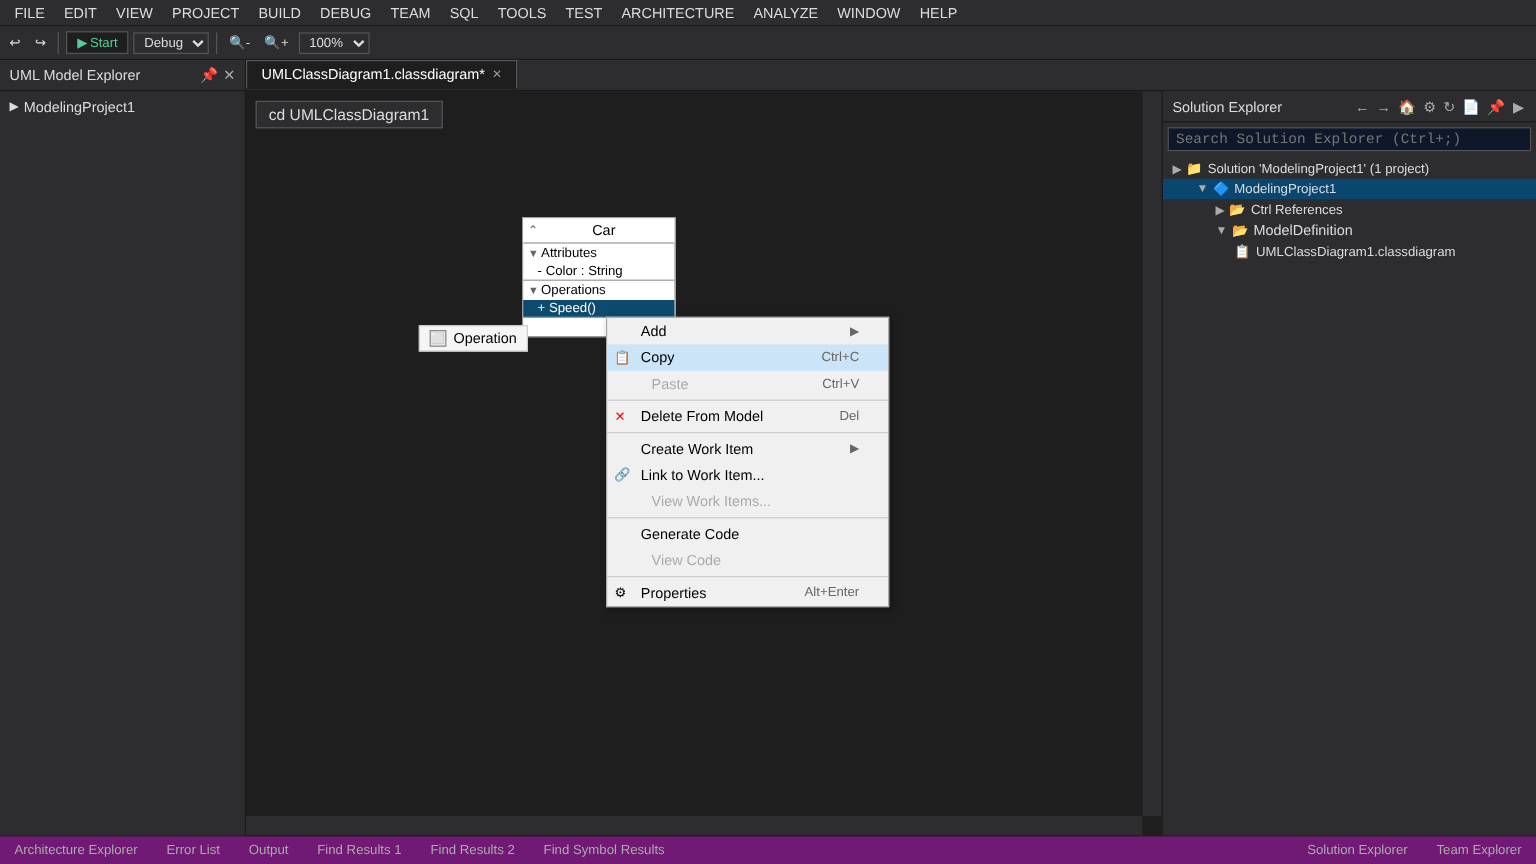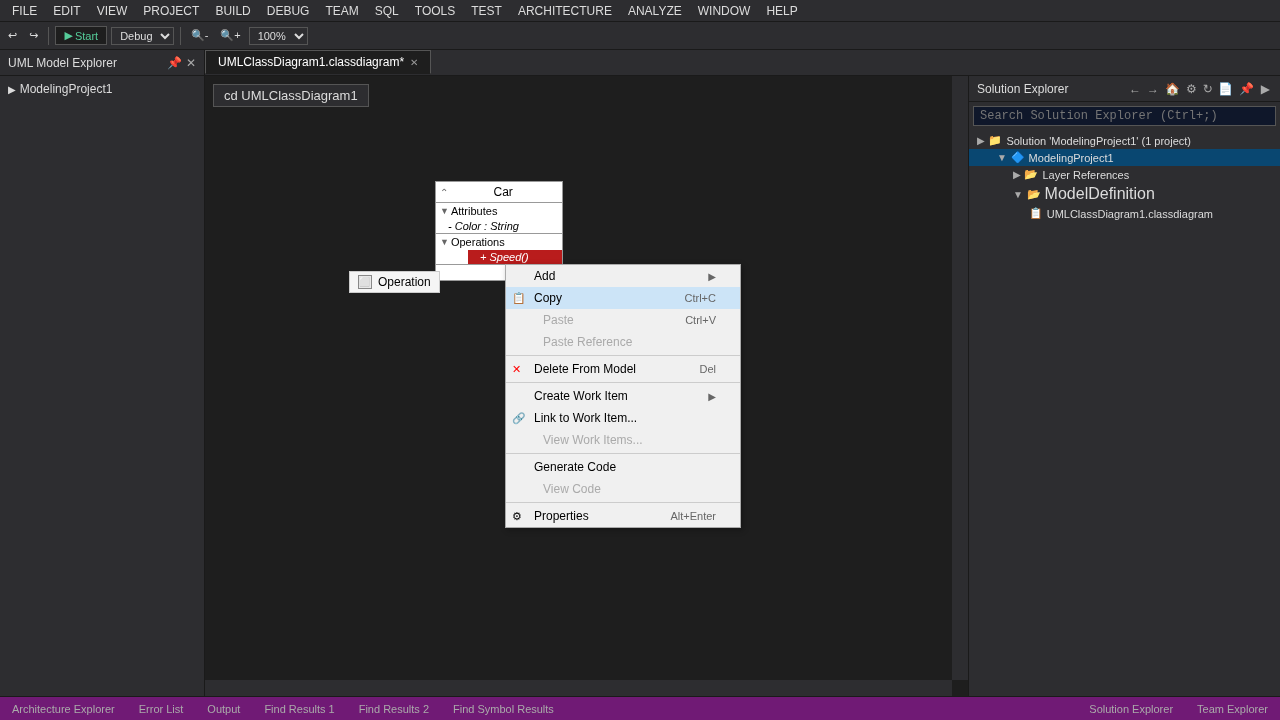--- a/index.html
+++ b/index.html
@@ -42,22 +42,22 @@
     .scrollbar-v { position: absolute; right: 0; top: 0; bottom: 16px; width: 16px; background: #2d2d30; }
     .scrollbar-h { position: absolute; bottom: 0; left: 0; right: 16px; height: 16px; background: #2d2d30; }
 
     
     .uml-box { position: absolute; top: 105px; left: 230px; background: #fff; border: 1px solid #999; width: 128px; min-height: 100px; z-index: 5; }
     .uml-title { background: #fff; text-align: center; padding: 3px 4px; font-size: 12px; color: #000; border-bottom: 1px solid #999; display: flex; align-items: center; justify-content: space-between; }
     .uml-title-text { flex: 1; text-align: center; }
     .uml-fold { color: #666; font-size: 10px; cursor: pointer; }
     .uml-section { border-bottom: 1px solid #999; }
     .uml-section-header { padding: 2px 4px; font-size: 11px; color: #000; display: flex; align-items: center; gap: 2px; }
-    .uml-section-item { padding: 1px 12px; font-size: 11px; color: #000; font-style: italic; }
-    .uml-section-item.selected { background: #b91c1c; color: #fff; margin-left: 32px; }
+    .uml-section-item { padding: 1px 12px; font-size: 11px; color: #000; }
+    .uml-section-item.selected { background: #0c4a6e; color: #fff; }
     .expand-icon { font-size: 9px; color: #666; }
 
     
     .operation-tooltip { position: absolute; top: 195px; left: 144px; background: #f5f5f5; border: 1px solid #ccc; padding: 3px 8px; font-size: 12px; color: #000; display: flex; align-items: center; gap: 6px; z-index: 20; white-space: nowrap; }
     .op-icon { width: 14px; height: 14px; border: 1px solid #888; background: #e8e8e8; display: flex; align-items: center; justify-content: center; font-size: 9px; }
 
     
     .context-menu { position: absolute; top: 188px; left: 300px; background: #f0f0f0; border: 1px solid #aaa; width: 236px; z-index: 30; box-shadow: 2px 2px 6px rgba(0,0,0,0.3); }
     .ctx-item { padding: 4px 24px 4px 28px; font-size: 12px; color: #000; cursor: pointer; position: relative; display: flex; align-items: center; justify-content: space-between; }
     .ctx-item.disabled { color: #aaa; cursor: default; padding-left: 37px; }
@@ -195,23 +195,20 @@
             <span class="ctx-icon">📋</span>
             <span>Copy</span>
             <span class="ctx-shortcut">Ctrl+C</span>
           </div>
 
           <div class="ctx-item disabled">
             <span>Paste</span>
             <span class="ctx-shortcut">Ctrl+V</span>
           </div>
 
-          <div class="ctx-item disabled">
-            <span>Paste Reference</span>
-          </div>
           <div class="ctx-sep"></div>
 
           <div class="ctx-item">
             <span class="ctx-icon" style="color:red;">✕</span>
             <span>Delete From Model</span>
             <span class="ctx-shortcut">Del</span>
           </div>
           <div class="ctx-sep"></div>
 
           <div class="ctx-item">
@@ -280,28 +277,28 @@
             <span style="margin-left:16px;"></span>
             <span style="font-size:10px; color:#aaa;">▼</span>
             <span style="font-size:11px;">🔷</span>
             <span style="font-size:11px;">ModelingProject1</span>
           </div>
 
           <div class="sol-item">
             <span style="margin-left:32px;"></span>
             <span style="font-size:10px; color:#aaa;">▶</span>
             <span style="font-size:11px;">📂</span>
-            <span style="font-size:11px;">Layer References</span>
+            <span style="font-size:11px;">Ctrl References</span>
           </div>
 
           <div class="sol-item">
             <span style="margin-left:32px;"></span>
             <span style="font-size:10px; color:#aaa;">▼</span>
             <span style="font-size:11px;">📂</span>
-            <span style="font-size:16px;">ModelDefinition</span>
+            <span style="font-size:12px;">ModelDefinition</span>
           </div>
 
           <div class="sol-item">
             <span style="margin-left:48px;"></span>
             <span style="font-size:11px;">📋</span>
             <span style="font-size:11px;">UMLClassDiagram1.classdiagram</span>
           </div>
         </div>
       </div>
     </div>

